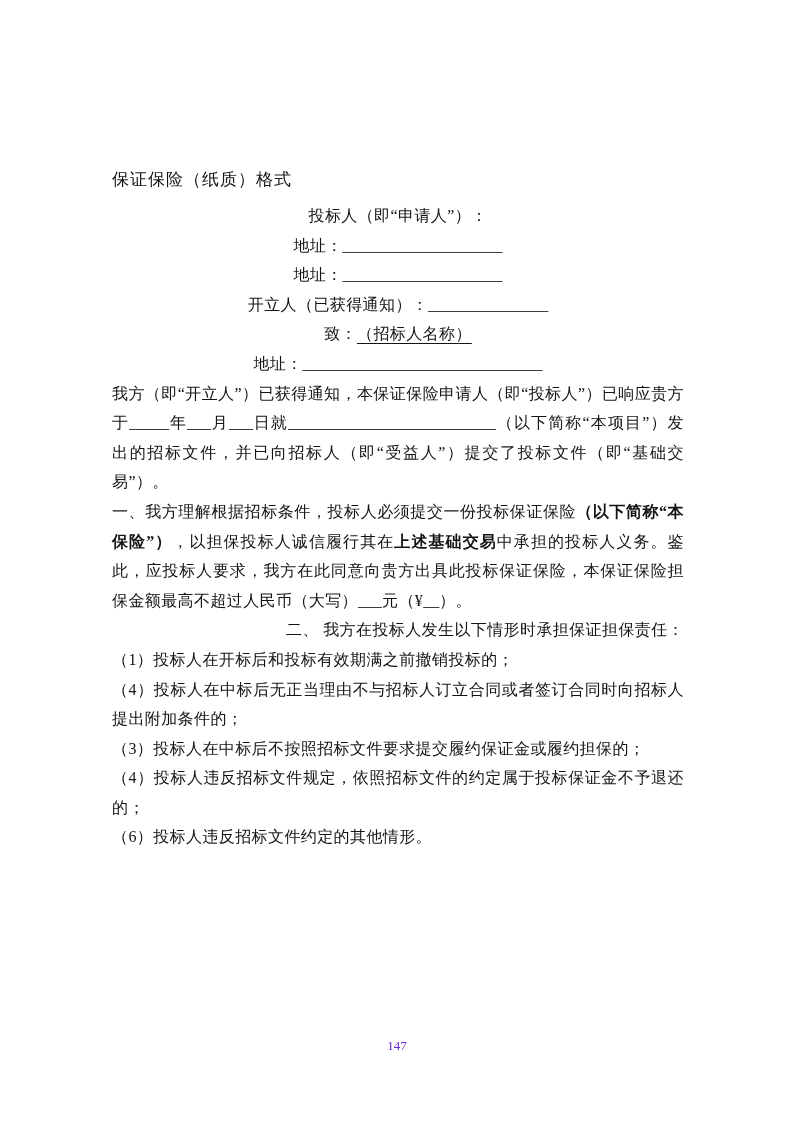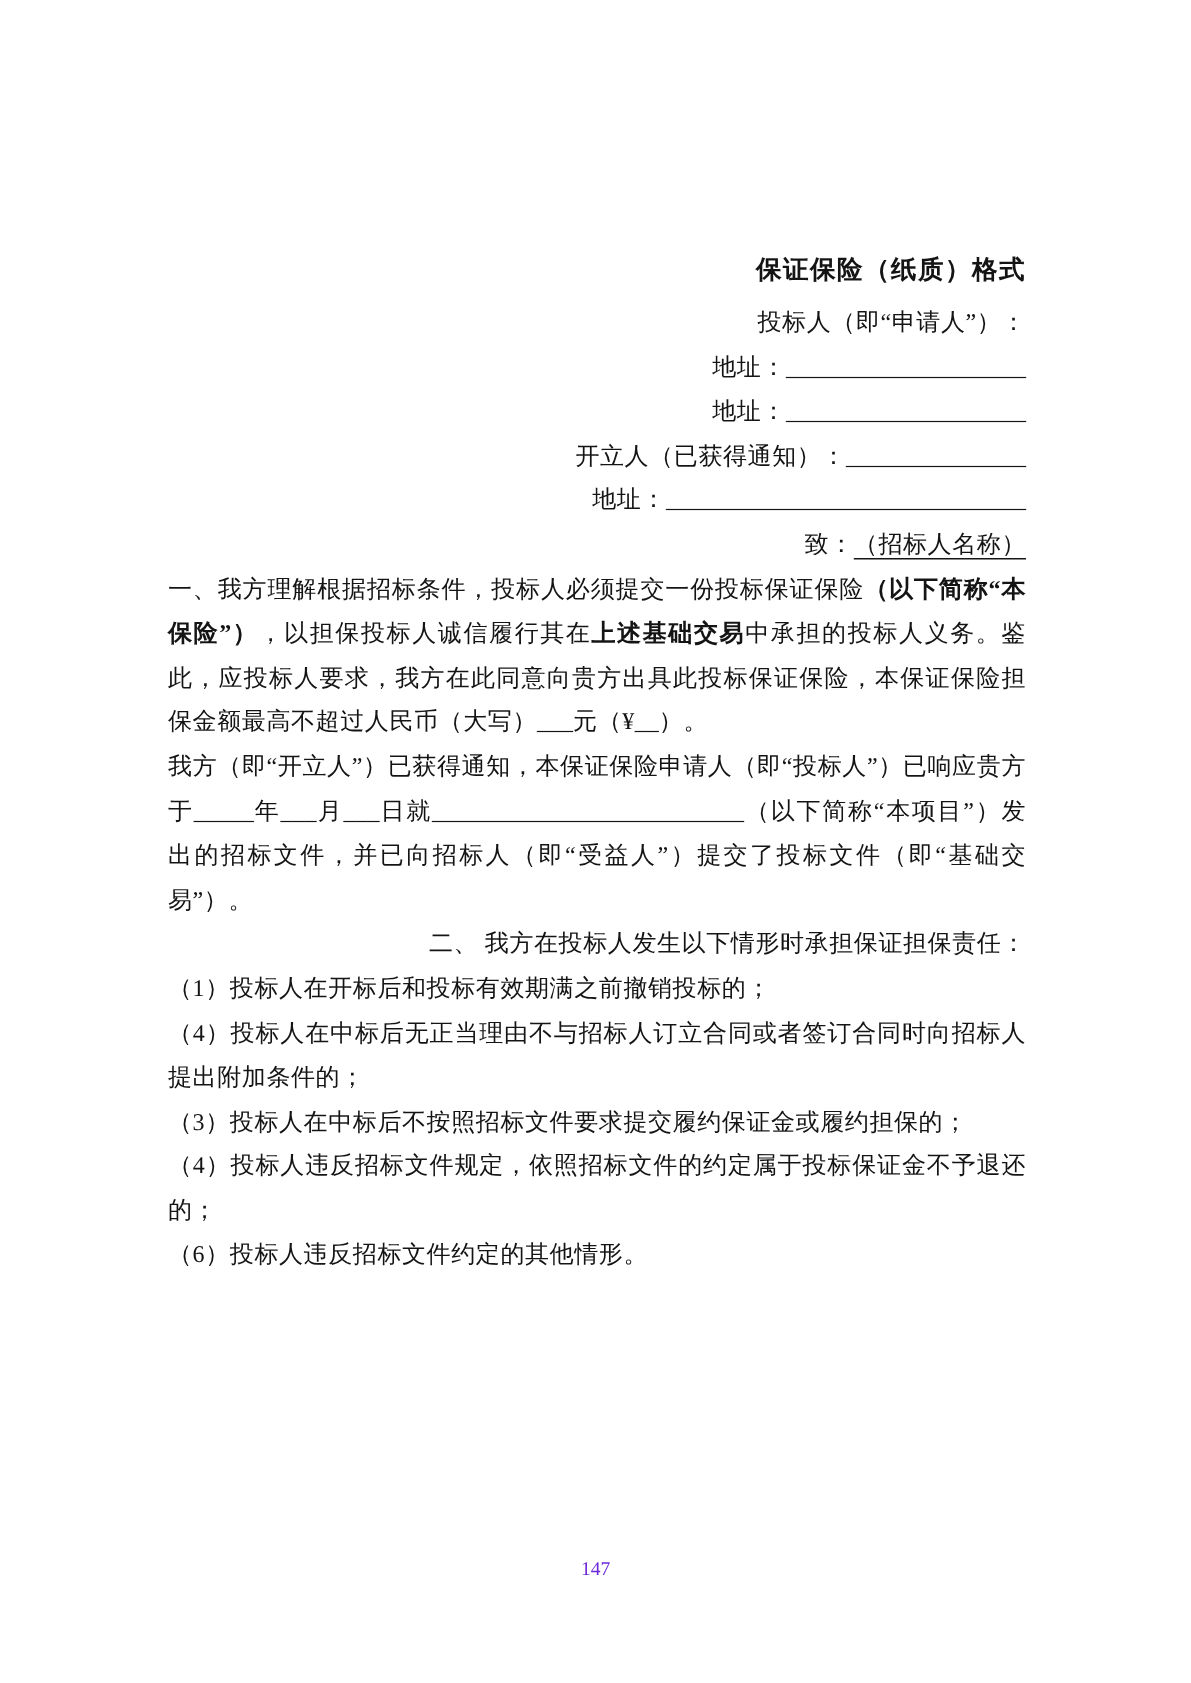--- a/index.html
+++ b/index.html
@@ -17,36 +17,36 @@
     inset: 0;
     background: #ffffff;
   }
   .doc {
     position: absolute;
     left: 112px;
     top: 166px;
     width: 572px;
   }
   .doc-title {
-    text-align: right;
-    font-weight: bold;
+    text-align: left;
+    font-weight: normal;
     font-size: 17px;
     line-height: 28px;
     margin: 0 0 7px 0;
     letter-spacing: 1px;
   }
   .para {
     margin: 0;
     font-size: 16px;
     line-height: 29.6px;
     text-align: justify;
     word-break: break-all;
     letter-spacing: 0.4px;
   }
-  .para.field { text-align: right; }
+  .para.field { text-align: center; }
   .para.clause-head { text-align: right; }
   .bold { font-weight: bold; }
   .ul { text-decoration: underline; text-underline-offset: 4px; }
   .blank { letter-spacing: 0; }
   .page-num {
     position: absolute;
     left: 0;
     right: 0;
     top: 1038px;
     text-align: center;
@@ -58,24 +58,24 @@
 <body>
 
 <div class="page">
   <div class="doc">
     <h1 class="doc-title">保证保险（纸质）格式</h1>
     <div>
         <p class="para field"><span>投标人（即“申请人”）：</span></p>
         <p class="para field"><span>地址：</span><span class="blank">____________________</span></p>
         <p class="para field"><span>地址：</span><span class="blank">____________________</span></p>
         <p class="para field"><span>开立人（已获得通知）：</span><span class="blank">_______________</span></p>
+        <p class="para field"><span>致：</span><span class="ul">（招标人名称）</span></p>
         <p class="para field"><span>地址：</span><span class="blank">______________________________</span></p>
-        <p class="para field"><span>致：</span><span class="ul">（招标人名称）</span></p>
+        <p class="para body"><span>我方（即“开立人”）已获得通知，本保证保险申请人（即“投标人”）已响应贵方于</span><span class="blank">_____</span><span>年</span><span class="blank">___</span><span>月</span><span class="blank">___</span><span>日就</span><span class="blank">__________________________</span><span>（以下简称“本项目”）发出的招标文件，并已向招标人（即“受益人”）提交了投标文件（即“基础交易”）。</span></p>
         <p class="para body"><span>一、我方理解根据招标条件，投标人必须提交一份投标保证保险</span><span class="bold">（以下简称“本保险”）</span><span>，以担保投标人诚信履行其在</span><span class="bold">上述基础交易</span><span>中承担的投标人义务。鉴此，应投标人要求，我方在此同意向贵方出具此投标保证保险，本保证保险担保金额最高不超过人民币（大写）</span><span class="blank">___</span><span>元（¥</span><span class="blank">__</span><span>）。</span></p>
-        <p class="para body"><span>我方（即“开立人”）已获得通知，本保证保险申请人（即“投标人”）已响应贵方于</span><span class="blank">_____</span><span>年</span><span class="blank">___</span><span>月</span><span class="blank">___</span><span>日就</span><span class="blank">__________________________</span><span>（以下简称“本项目”）发出的招标文件，并已向招标人（即“受益人”）提交了投标文件（即“基础交易”）。</span></p>
         <p class="para clause-head"><span>　　　　　二、 我方在投标人发生以下情形时承担保证担保责任：</span></p>
         <p class="para body"><span>（1）投标人在开标后和投标有效期满之前撤销投标的；</span></p>
         <p class="para body"><span>（4）投标人在中标后无正当理由不与招标人订立合同或者签订合同时向招标人提出附加条件的；</span></p>
         <p class="para body"><span>（3）投标人在中标后不按照招标文件要求提交履约保证金或履约担保的；</span></p>
         <p class="para body"><span>（4）投标人违反招标文件规定，依照招标文件的约定属于投标保证金不予退还的；</span></p>
         <p class="para body"><span>（6）投标人违反招标文件约定的其他情形。</span></p>
       </div>
   </div>
   <div class="page-num">147</div>
 </div>

